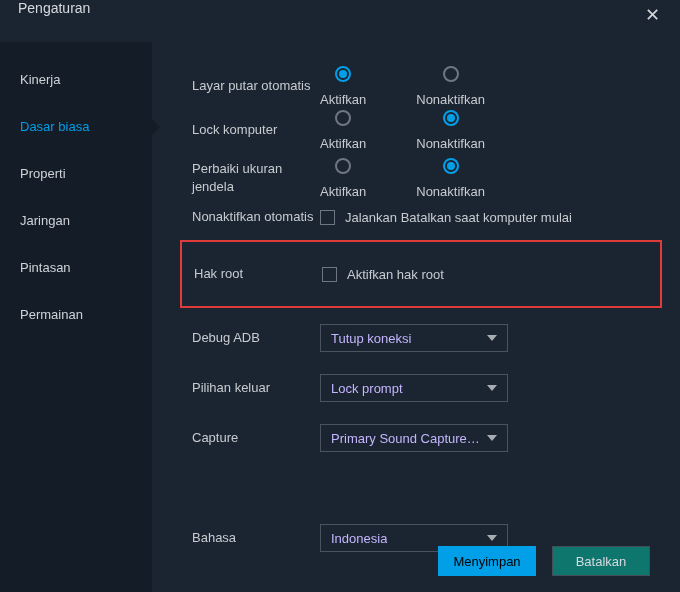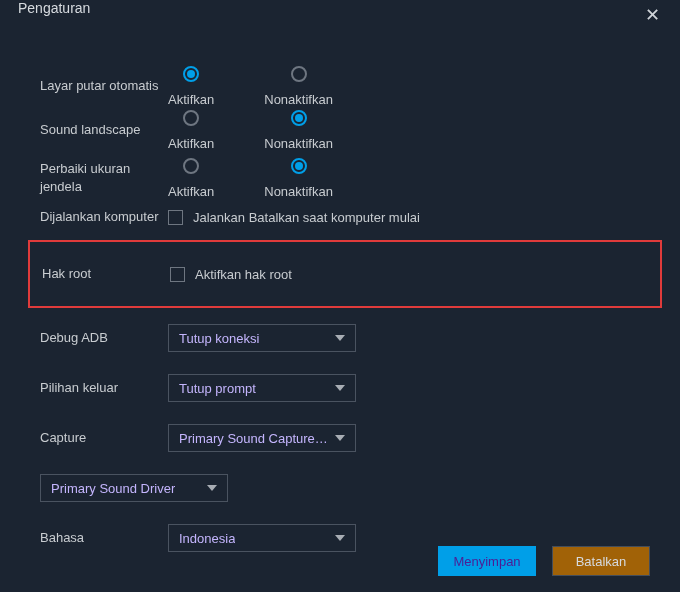--- a/index.html
+++ b/index.html
@@ -112,54 +112,62 @@
   .footer {
     position: absolute;
     right: 30px; bottom: 16px;
     display: flex; gap: 16px;
   }
   .btn {
     min-width: 98px; height: 30px;
     display: flex; align-items: center; justify-content: center;
     cursor: pointer; font-size: 13px;
   }
-  .btn.primary { background: #009fe8; color: #4c1d95; margin-left: 27px; }
+  .btn.primary { background: #009fe8; color: #000000; margin-left: 27px; }
   .btn.secondary {
-    background: #a16207; color: #d6dadf;
+    background: #0f766e; color: #d6dadf;
     border: 1px solid #444d5a;
   }
 </style>
 </head>
 <body>
 
 <div class="titlebar">
   <span class="title">Pengaturan</span>
   <span class="close-x">✕</span>
 </div>
 
 <div class="body">
+  <div class="sidebar">
+    <div class="side-item">Kinerja</div>
+    <div class="side-item active">Dasar biasa</div>
+    <div class="side-item">Properti</div>
+    <div class="side-item">Jaringan</div>
+    <div class="side-item">Pintasan</div>
+    <div class="side-item">Permainan</div>
+  </div>
 
   <div class="main">
 
     <div class="row">
       <div class="label">Layar putar otomatis</div>
       <div class="radio-group">
         <div class="radio selected">
           <span class="dot"></span>
           <span>Aktifkan</span>
         </div>
         <div class="radio">
           <span class="dot"></span>
           <span>Nonaktifkan</span>
         </div>
       </div>
     </div>
 
     <div class="row">
-      <div class="label">Sound landscape</div>
+      <div class="label">Lock komputer</div>
       <div class="radio-group">
         <div class="radio">
           <span class="dot"></span>
           <span>Aktifkan</span>
         </div>
         <div class="radio selected">
           <span class="dot"></span>
           <span>Nonaktifkan</span>
         </div>
       </div>
@@ -173,21 +181,21 @@
           <span>Aktifkan</span>
         </div>
         <div class="radio selected">
           <span class="dot"></span>
           <span>Nonaktifkan</span>
         </div>
       </div>
     </div>
 
     <div class="row" style="min-height:34px;">
-      <div class="label">Dijalankan komputer</div>
+      <div class="label">Nonaktifkan otomatis</div>
       <div class="checkbox-row">
         <div class="checkbox"></div>
         <span>Jalankan Batalkan saat komputer mulai</span>
       </div>
     </div>
 
     <div class="highlight-box">
       <div class="row">
         <div class="label">Hak root</div>
         <div class="checkbox-row">
@@ -201,38 +209,34 @@
       <div class="label">Debug ADB</div>
       <div class="select">
         <span class="val">Tutup koneksi</span>
         <span class="chev"></span>
       </div>
     </div>
 
     <div class="row" style="margin-top:6px;">
       <div class="label">Pilihan keluar</div>
       <div class="select">
-        <span class="val">Tutup prompt</span>
+        <span class="val">Lock prompt</span>
         <span class="chev"></span>
       </div>
     </div>
 
     <div class="row" style="margin-top:6px;">
       <div class="label">Capture</div>
       <div class="select">
         <span class="val">Primary Sound Capture ...</span>
         <span class="chev"></span>
       </div>
     </div>
 
     <div class="row" style="margin-top:6px;">
-      <div class="select">
-        <span class="val">Primary Sound Driver</span>
-        <span class="chev"></span>
-      </div>
     </div>
 
     <div class="row" style="margin-top:6px;">
       <div class="label">Bahasa</div>
       <div class="select">
         <span class="val">Indonesia</span>
         <span class="chev"></span>
       </div>
     </div>
 

